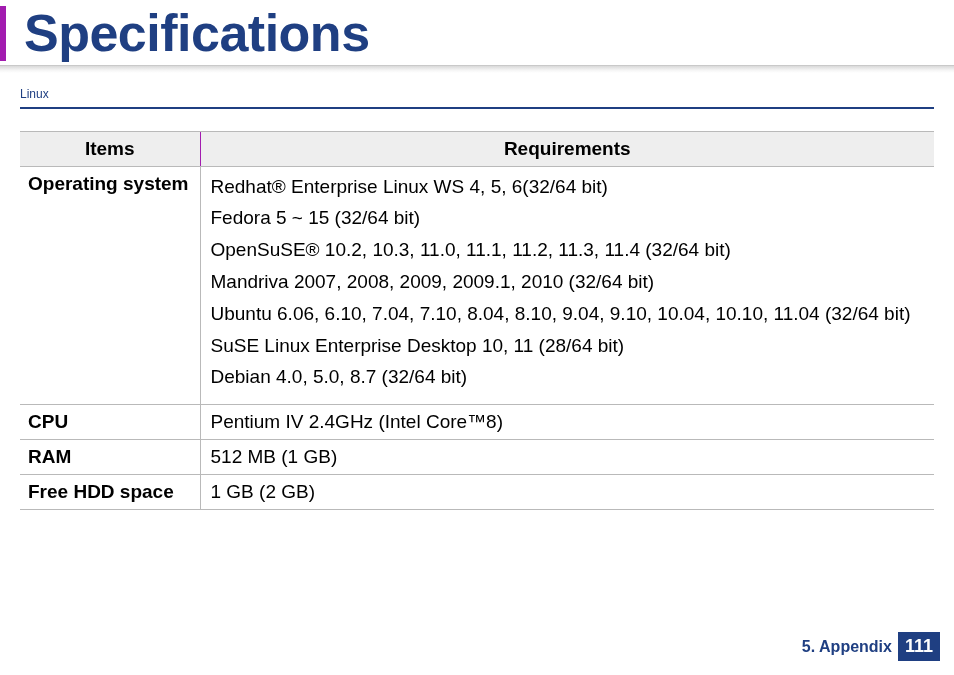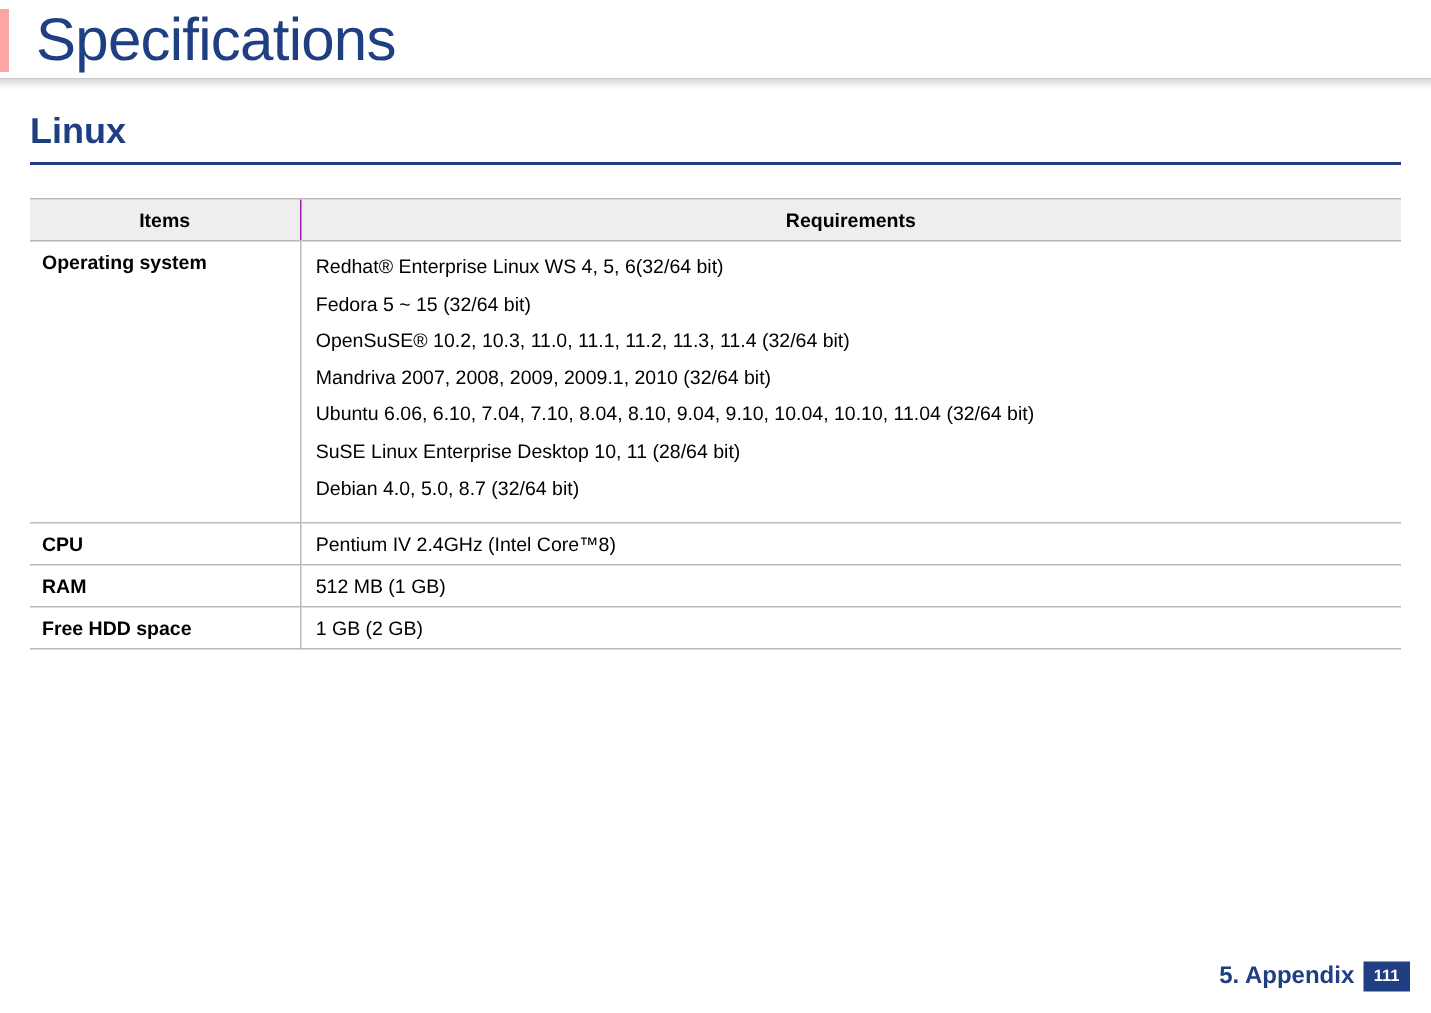--- a/index.html
+++ b/index.html
@@ -1,44 +1,44 @@
 <!DOCTYPE html>
 <html><head>
 <meta charset="utf-8">
 <style>
   * { box-sizing: border-box; margin: 0; padding: 0; }
   html, body { width: 954px; height: 675px; background: #fff; font-family: "Segoe UI", Arial, sans-serif; color: #000; position: relative; }
   .page-title-wrap { padding: 6px 0 0 0; }
   .page-title {
-    font-size: 40px;
-    font-weight: 400;
+    font-size: 52px;
+    font-weight: 700;
     color: #1f3f82;
     letter-spacing: -0.5px;
     padding-left: 18px;
-    border-left: 6px solid #fca5a5;
+    border-left: 6px solid #a21caf;
     line-height: 1.05;
   }
   .title-rule {
     margin-top: 4px;
     height: 8px;
     background: linear-gradient(to bottom, #d9d9d9 0%, #f5f5f5 60%, #ffffff 100%);
     border-top: 1px solid #c9c9c9;
   }
   .content { padding: 14px 20px 0 20px; }
   .section-heading {
-    font-size: 24px;
-    font-weight: 700;
+    font-size: 12px;
+    font-weight: 400;
     color: #1f3f82;
     margin-bottom: 6px;
   }
   .section-rule { border-top: 2px solid #1f3f82; margin-bottom: 22px; }
   table.spec {
     width: 100%;
     border-collapse: collapse;
-    font-size: 13px;
+    font-size: 19px;
   }
   table.spec th {
     background: #eeeeee;
     font-weight: 700;
     text-align: center;
     padding: 6px 8px;
     border-top: 1px solid #b9b9b9;
     border-bottom: 1px solid #b9b9b9;
   }
   table.spec th + th { border-left: 1px solid #a21caf; }
@@ -60,21 +60,21 @@
     bottom: 14px;
     right: 14px;
     display: flex;
     align-items: center;
     gap: 6px;
   }
   .footer-chapter { font-size: 16px; font-weight: 700; color: #1f3f82; }
   .footer-page {
     background: #1f3f82;
     color: #fff;
-    font-size: 11px;
+    font-size: 18px;
     font-weight: 700;
     padding: 4px 7px;
     min-width: 30px;
     text-align: center;
   }
 </style>
 </head>
 <body>
 
 <div class="page-title-wrap">

